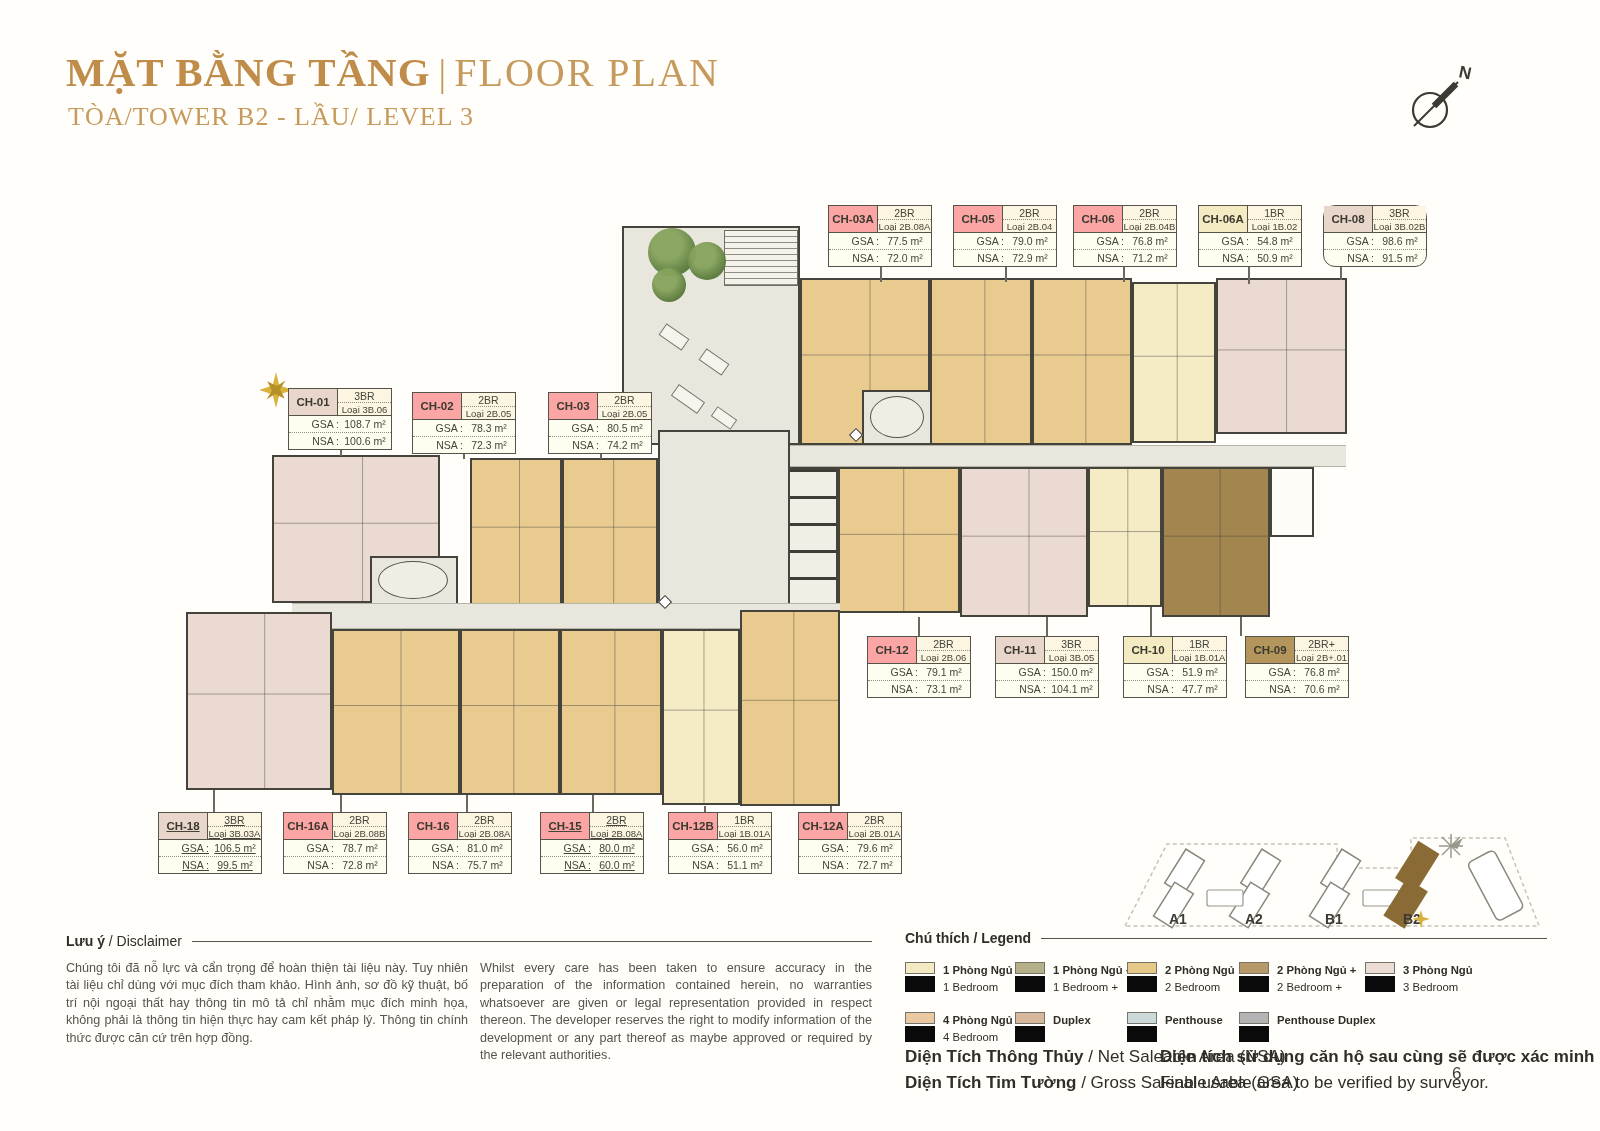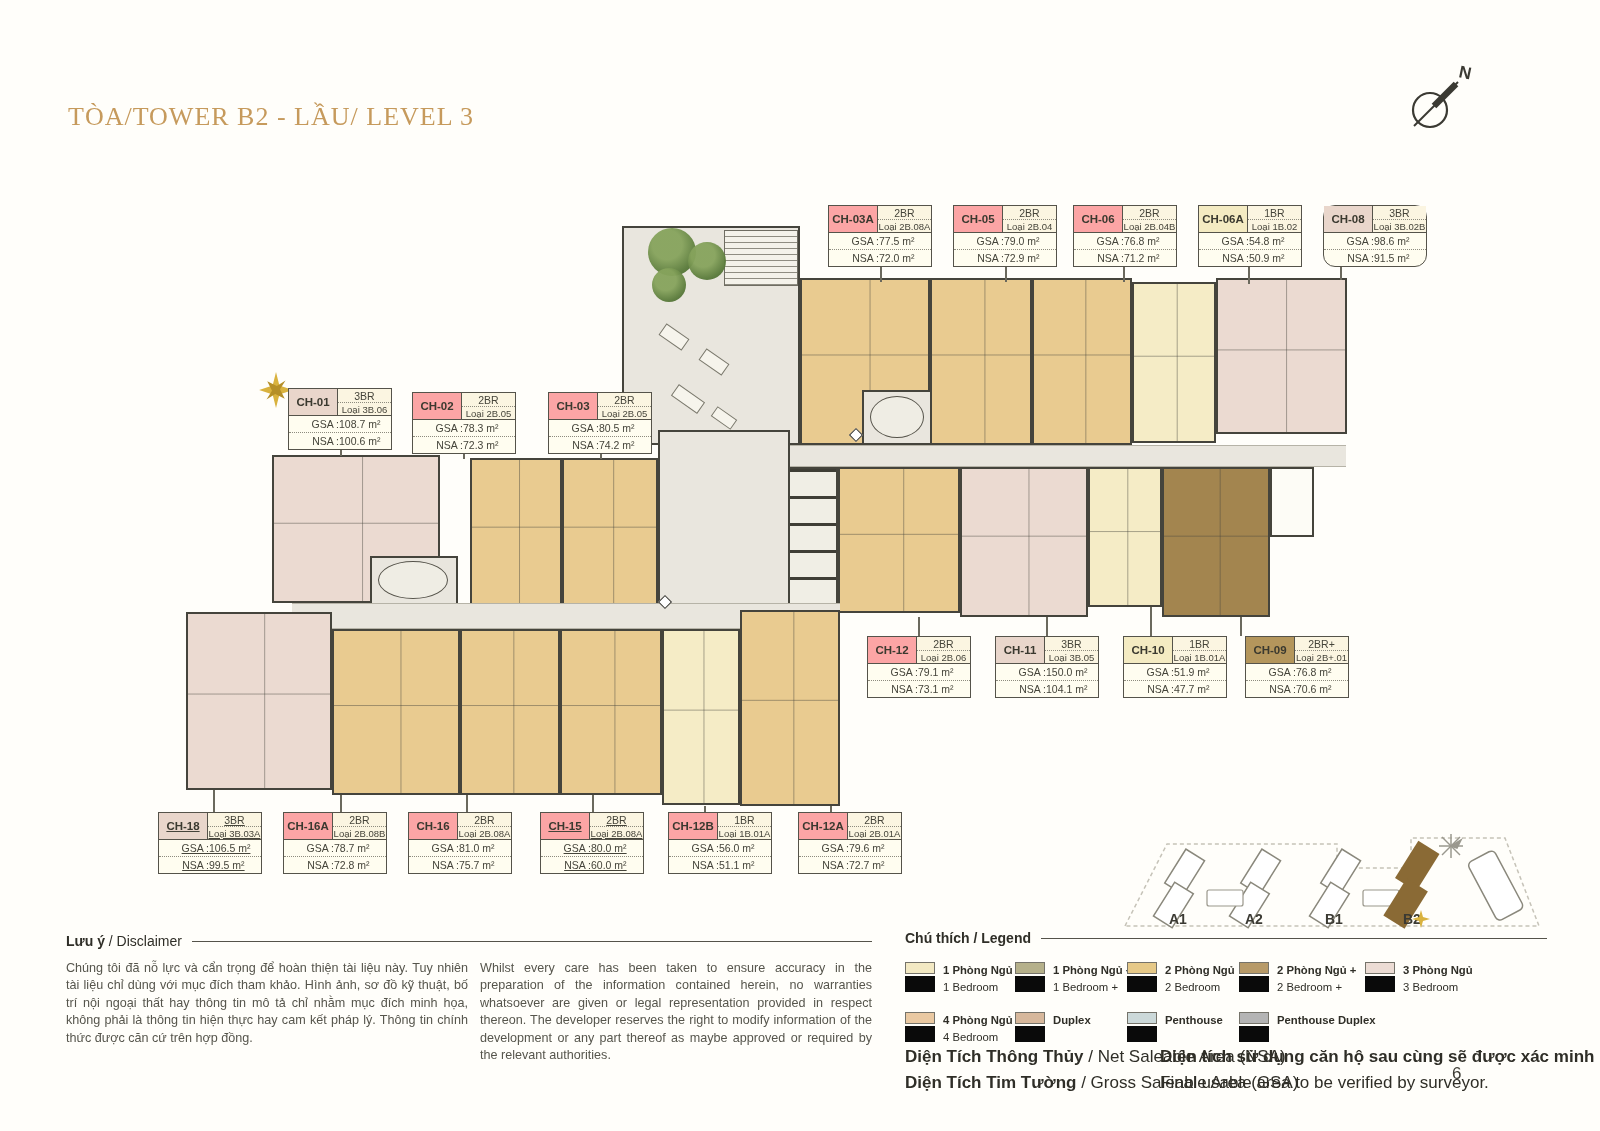--- a/index.html
+++ b/index.html
@@ -44,21 +44,21 @@
   .card-head{display:flex;height:26px;border-bottom:1px solid #55534a;}
   .head-id{width:48px;display:flex;align-items:center;justify-content:center;font-weight:bold;font-size:11.5px;
            border-right:1px solid #55534a;color:#3a392f;}
   .h-1br{background:#f4ebc2;} .h-2br{background:#fca5a5;} .h-3br{background:#e9d6cb;} .h-2brp{background:#b4965c;}
   .head-type{flex:1;display:flex;flex-direction:column;background:#fbf5e1;}
   .head-type .br{flex:1.1;display:flex;align-items:center;justify-content:center;border-bottom:1px dotted #8d8b7e;font-size:10.5px;}
   .head-type .loai{flex:1;display:flex;align-items:center;justify-content:center;font-size:9.5px;}
   .card-row{display:flex;height:16px;align-items:center;}
   .card-row + .card-row{border-top:1px dotted #8d8b7e;}
   .card-row .lbl{width:50px;text-align:right;}
-  .card-row .val{flex:1;}
+  .card-row .val{flex:1;text-align:center;}
 
   
   .sec-head{position:absolute;display:flex;align-items:center;font-size:14px;color:#2f2e27;}
   .sec-head .line{flex:1;border-top:1.5px solid #55534a;margin-left:10px;}
   .para{position:absolute;font-size:12.6px;line-height:1.38;color:#56554c;text-align:justify;}
   .leg-grid{position:absolute;display:grid;grid-template-columns:110px 112px 112px 126px 120px;row-gap:16px;}
   .leg{display:flex;gap:8px;}
   .leg .sw{width:30px;flex:0 0 30px;}
   .leg .sw .c{height:12px;border:1px solid #75736a;box-sizing:border-box;}
   .leg .sw .k{height:16px;background:#0a0a0a;margin-top:2px;}
@@ -66,20 +66,23 @@
   .leg .vi{font-weight:bold;}
   .defs{position:absolute;font-size:17px;line-height:1.5;color:#2f2e27;white-space:nowrap;}
   .defs b{font-weight:bold;}
   .pageno{position:absolute;font-size:17px;color:#3c3b33;}
 </style>
 </head>
 <body>
 
 <div id="page">
 
+  <div class="title">
+    <span class="t1">MẶT BẰNG TẦNG</span><span class="sep">|</span><span class="t2">FLOOR PLAN</span>
+  </div>
   <div class="subtitle">TÒA/TOWER B2 - LẦU/ LEVEL 3</div>
 
   <svg width="86" height="84" viewBox="0 0 86 84" style="position:absolute;left:1398px;top:58px;">
     <circle cx="32" cy="52" r="17" fill="none" stroke="#3b3a33" stroke-width="2.2"></circle>
     <line x1="16" y1="68" x2="60" y2="24" stroke="#3b3a33" stroke-width="2"></line>
     <line x1="36" y1="48" x2="58" y2="26" stroke="#3b3a33" stroke-width="6.5"></line>
     <text x="60" y="19" font-size="17" font-weight="bold" fill="#3b3a33" transform="rotate(12 60 19)">N</text>
   </svg>
 
   <div>

